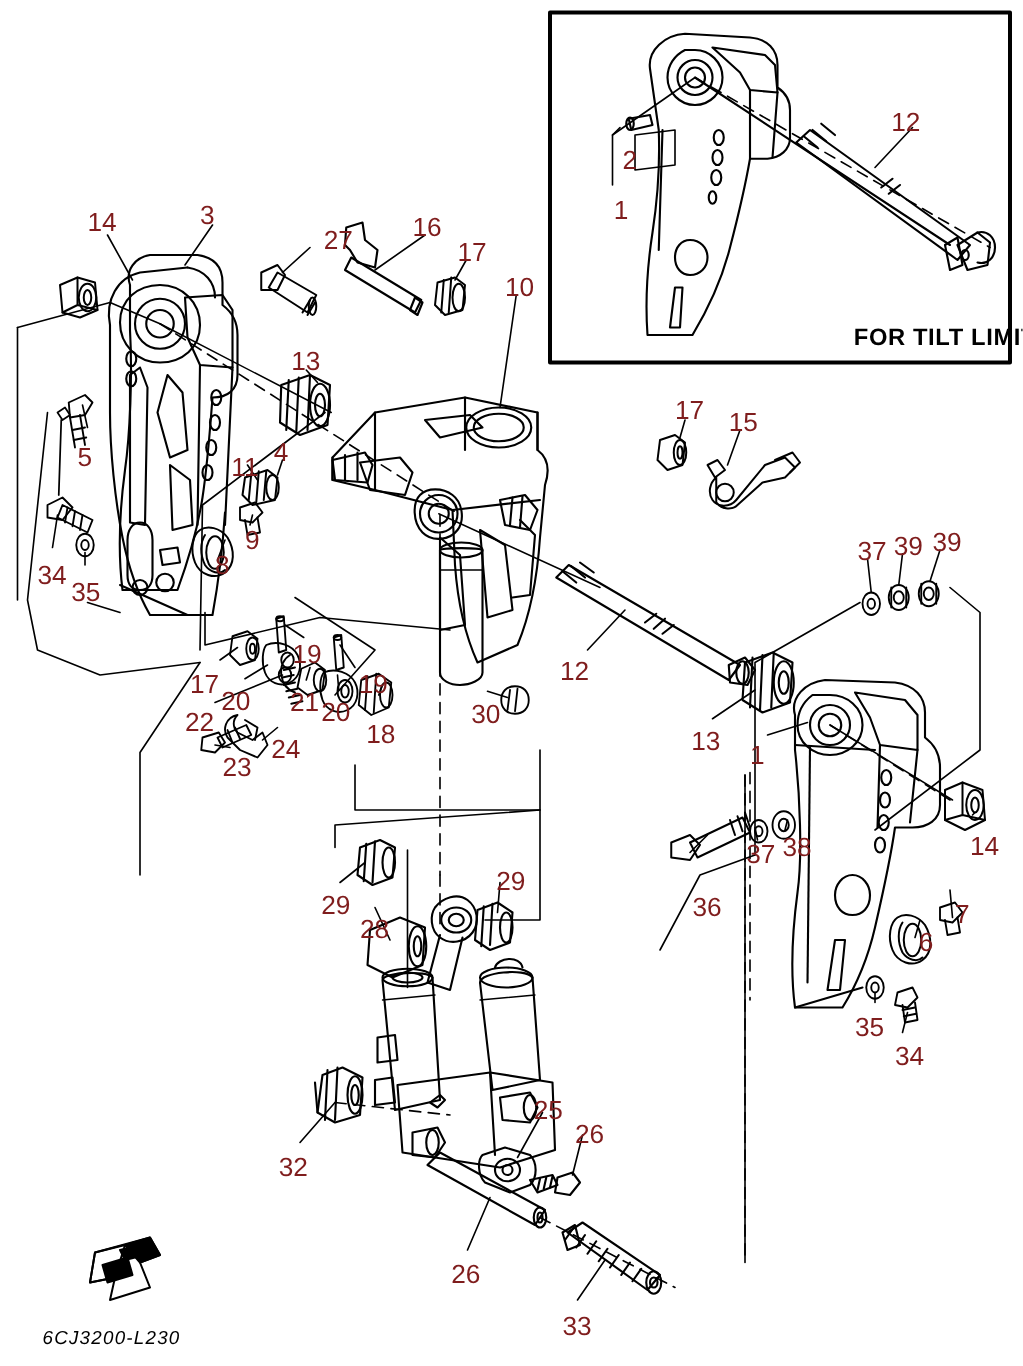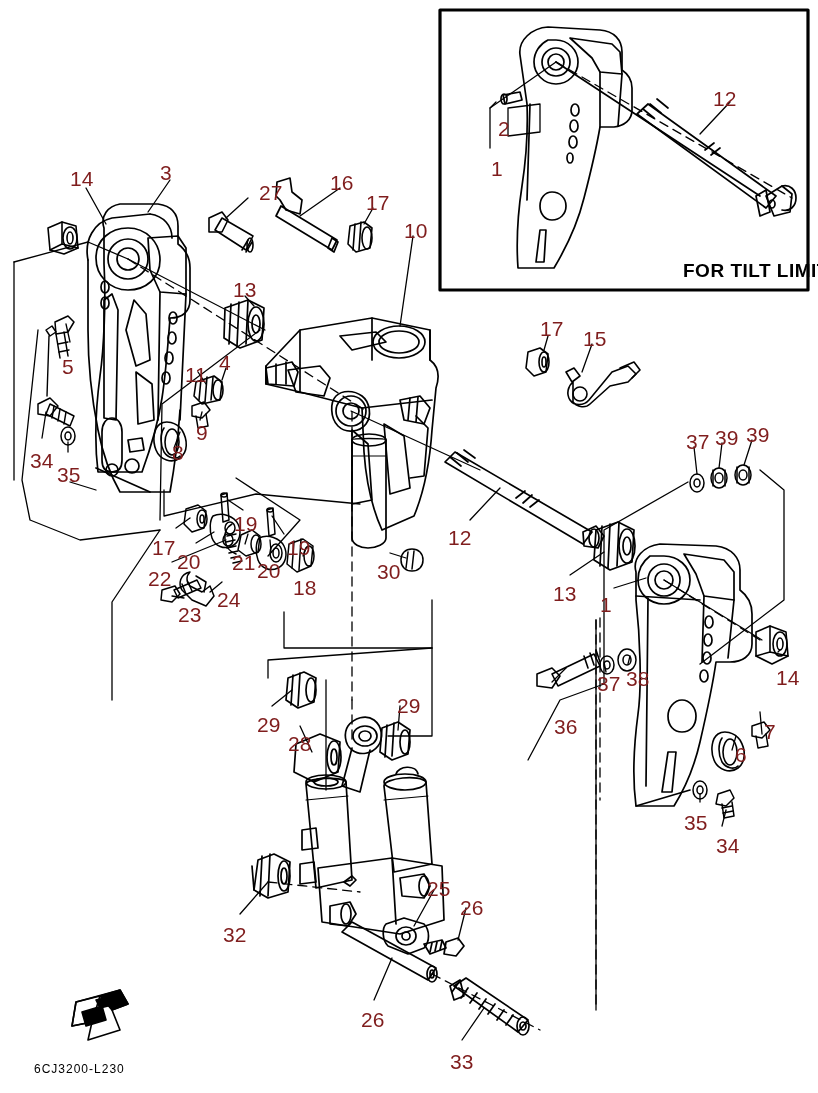--- a/index.html
+++ b/index.html
@@ -4,21 +4,21 @@
 <style>
   html,body{margin:0;padding:0;background:#fff;}
   body{width:818px;height:1093px;position:relative;
        font-family:"Liberation Sans", sans-serif;color:#000;overflow:hidden;}
   #diagram{position:absolute;left:0;top:0;width:818px;height:1093px;}
   .lbl{position:absolute;font-family:"Liberation Sans",sans-serif;
        font-size:21px;font-weight:400;color:#7f1d1d;line-height:1;
        letter-spacing:0px;white-space:nowrap;}
   .inset-title{position:absolute;font-size:19px;font-weight:bold;
        letter-spacing:.5px;white-space:nowrap;}
-  .code{position:absolute;font-size:12px;letter-spacing:1px;white-space:nowrap;}
+  .code{position:absolute;font-size:15px;letter-spacing:1px;white-space:nowrap;font-style:italic;}
   svg{display:block;}
 </style>
 </head>
 <body>
 
 <svg id="diagram" viewBox="0 0 818 1093" xmlns="http://www.w3.org/2000/svg">
   <rect x="0" y="0" width="818" height="1093" fill="#ffffff"></rect>
 
   <g fill="none" stroke="#000" stroke-width="1.6" stroke-linejoin="round" stroke-linecap="round">
 

